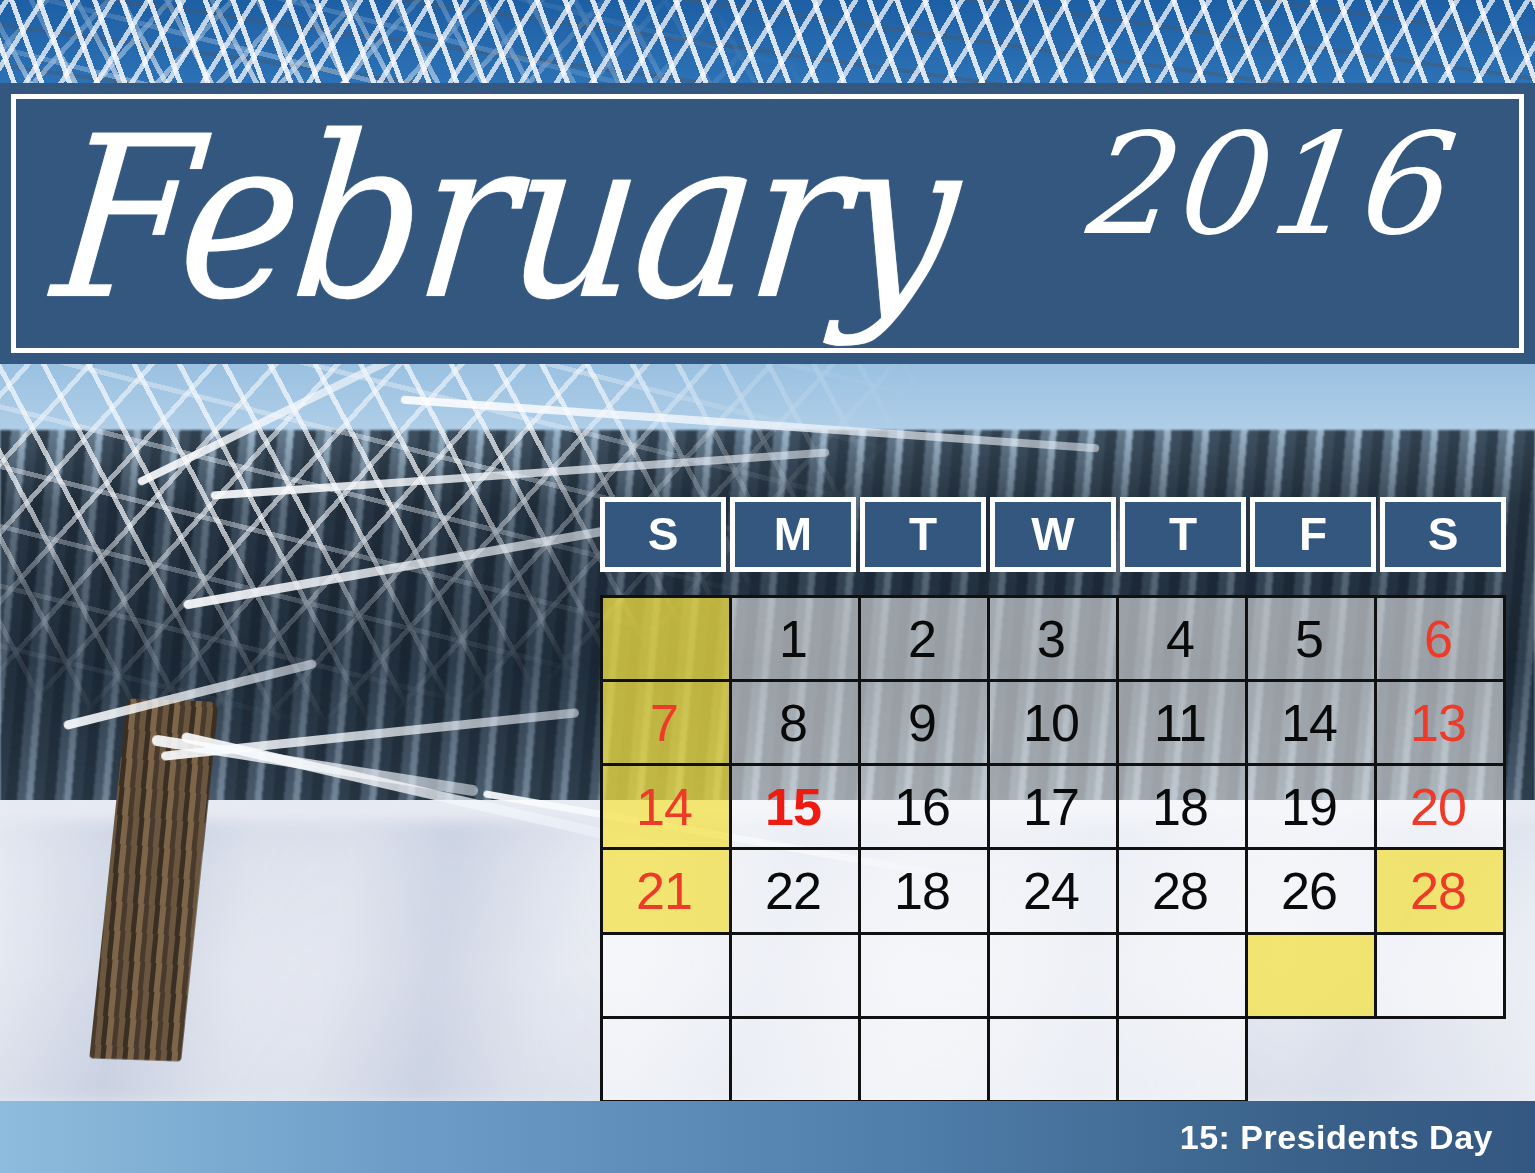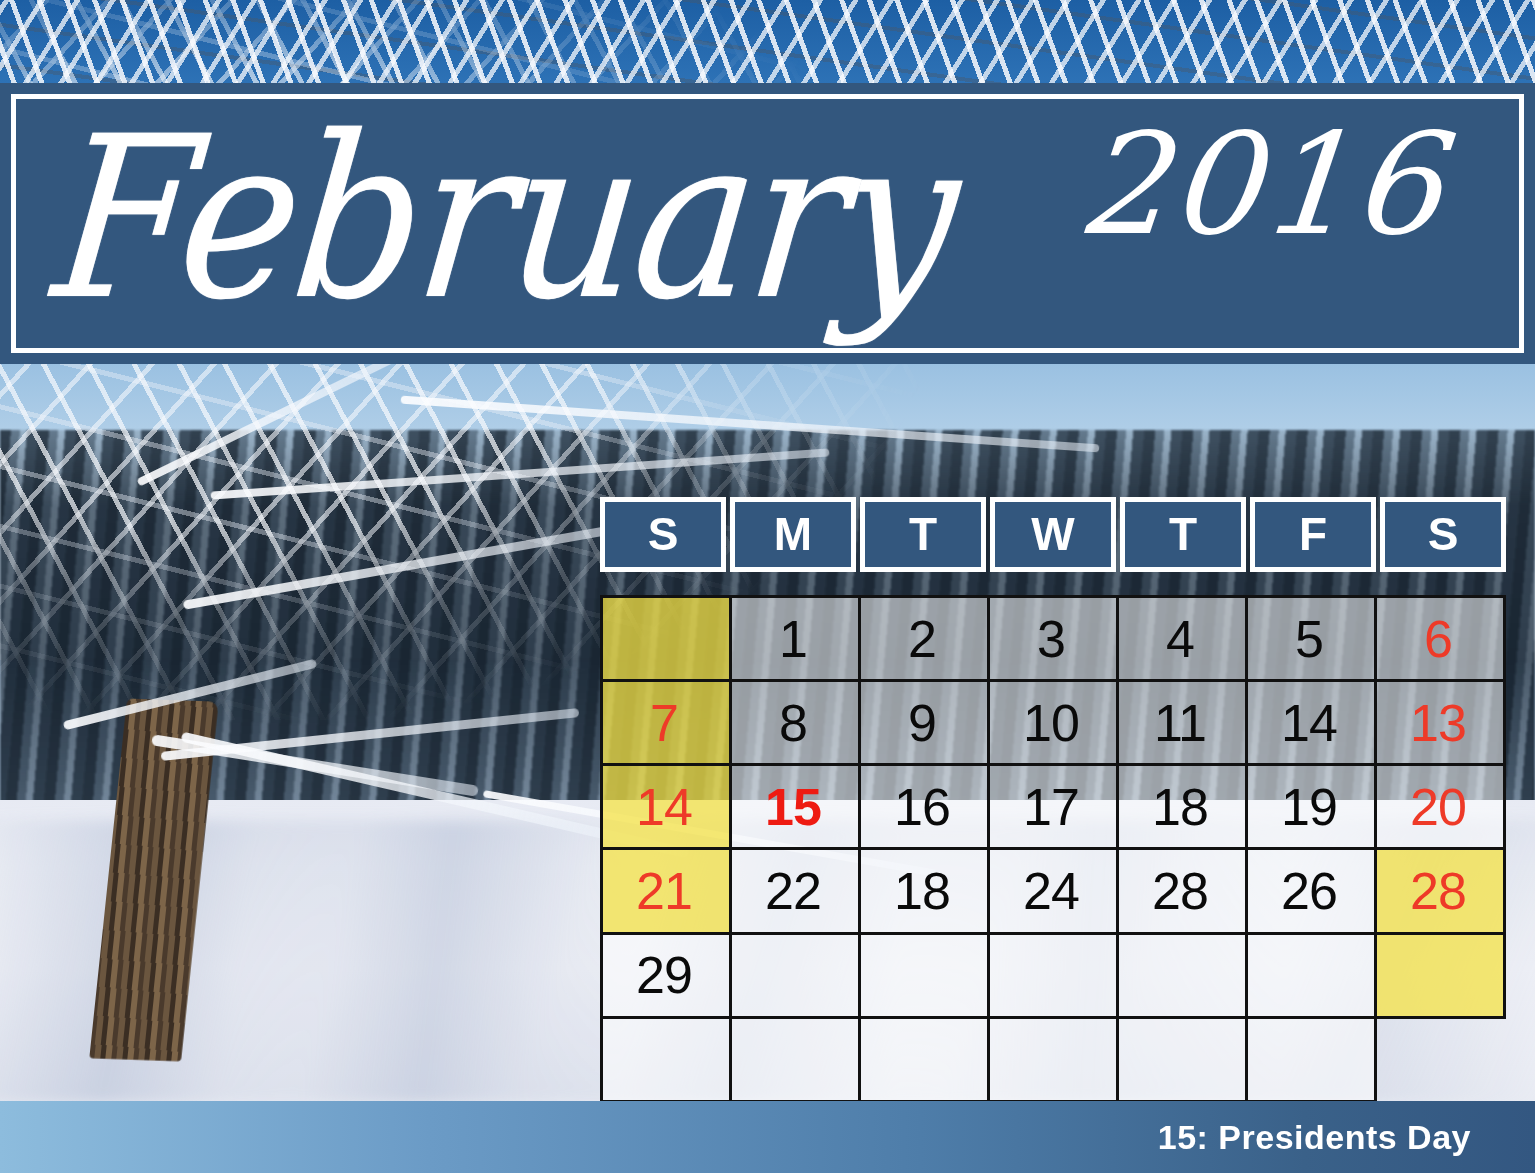--- a/index.html
+++ b/index.html
@@ -289,21 +289,21 @@
     display: flex;
     align-items: center;
     justify-content: flex-end;
   }
   .footer-note {
     color: #ffffff;
     font-family: "Liberation Sans", sans-serif;
     font-weight: bold;
     font-size: 34px;
     letter-spacing: 0.5px;
-    padding-right: 64px;
+    padding-right: 42px;
     white-space: nowrap;
     text-align: right;
   }
 </style>
 </head>
 <body>
 
 <div class="calendar-page">
 
   <div class="photo">
@@ -419,23 +419,20 @@
       </div>
       <div class="day-cell">
         <span class="day-num">28</span>
       </div>
       <div class="day-cell">
         <span class="day-num">26</span>
       </div>
       <div class="day-cell sunday">
         <span class="day-num weekend">28</span>
       </div>
-      <div class="day-cell">
-        <span class="day-num">29</span>
-      </div>
       <div class="day-cell empty">
         <span class="day-num"></span>
       </div>
       <div class="day-cell empty">
         <span class="day-num"></span>
       </div>
       <div class="day-cell empty">
         <span class="day-num"></span>
       </div>
       <div class="day-cell empty">

